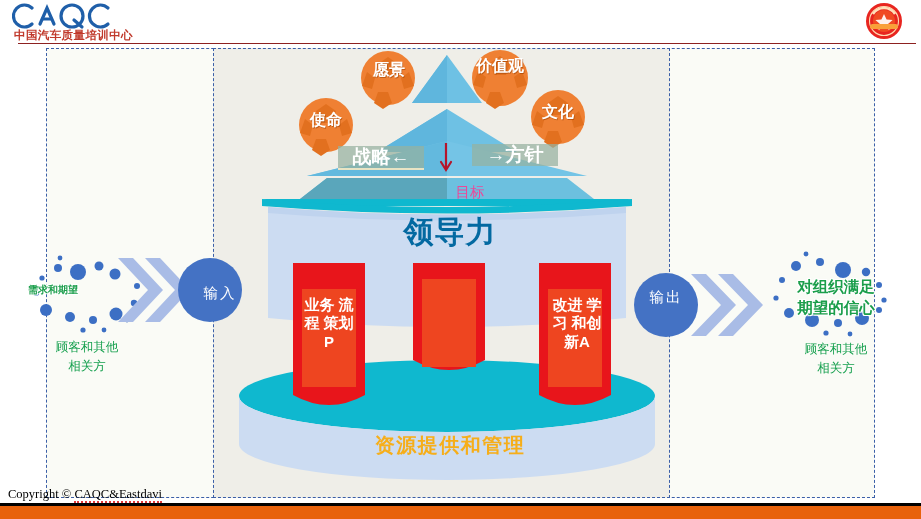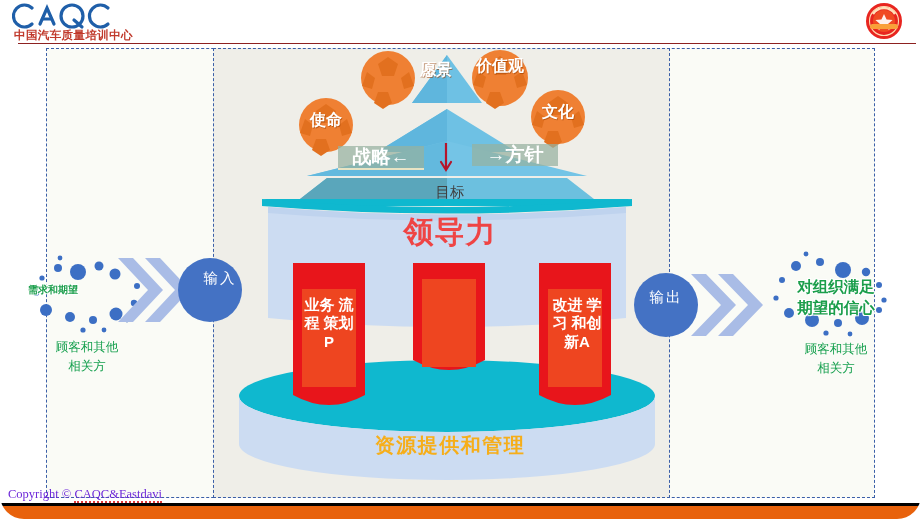--- a/index.html
+++ b/index.html
@@ -3,21 +3,21 @@
 <meta charset="utf-8">
 <style>
   html,body{margin:0;padding:0;}
   body{
     width:921px;height:519px;
     background:#ffffff;
     font-family:"Liberation Sans","DejaVu Sans",sans-serif;
     overflow:hidden;
     position:relative;
   }
-  #stage{position:absolute;inset:0;width:921px;height:519px;overflow:hidden;border-radius:24px;}
+  #stage{position:absolute;inset:0;width:921px;height:519px;overflow:hidden;}
 
   
   .header{position:absolute;left:0;top:0;width:921px;height:44px;background:#ffffff;z-index:40;}
   .logo-wrap{position:absolute;left:12px;top:2px;}
   .logo-mark{display:block;}
   .logo-sub{
     font-family:"DejaVu Sans","Liberation Sans",sans-serif;
     font-size:11.5px;color:#c0392b;letter-spacing:0.4px;
     margin-top:-2px;padding-left:2px;font-weight:bold;
   }
@@ -66,71 +66,71 @@
     text-shadow:1px 1px 0 #ffffff, -1px 1px 0 #ffffff, 1px -1px 0 #ffffff, -1px -1px 0 #ffffff;
   }
   .conf-sub{
     left:768px;top:340px;width:136px;text-align:center;
     color:#17a04f;font-size:12.5px;line-height:1.5;
   }
   .io-label{
     color:#ffffff;font-size:14.5px;letter-spacing:2px;font-weight:normal;
     position:absolute;z-index:23;text-align:center;
   }
-  .in-label{left:178px;top:269px;width:84px;}
+  .in-label{left:178px;top:284px;width:84px;}
   .out-label{left:634px;top:288px;width:64px;}
 
   .ball-txt{
     position:absolute;z-index:25;color:#ffffff;font-weight:bold;
     text-align:center;line-height:1.05;
     text-shadow:0.8px 0.8px 0 rgba(150,60,0,.55);
   }
-  .b-vision{left:363px;top:62px;width:52px;font-size:16px;padding-left:47px;}
+  .b-vision{left:363px;top:62px;width:52px;font-size:16px;}
   .b-values{left:474px;top:58px;width:52px;font-size:16px;}
   .b-mission{left:300px;top:112px;width:52px;font-size:16px;}
   .b-culture{left:532px;top:104px;width:52px;font-size:16px;}
 
   .strategy-box{
     position:absolute;left:338px;top:146px;width:86px;height:22px;
     background:rgba(150,178,160,.72);
     border-bottom:2px solid #e8e4c4;
     z-index:21;
   }
   .policy-box{
     position:absolute;left:472px;top:144px;width:86px;height:22px;
     background:rgba(150,178,160,.72);
     z-index:21;
   }
   .band-txt{color:#ffffff;font-size:19px;font-weight:bold;text-align:center;line-height:22px;}
 
   .goal-txt{
-    left:400px;top:184px;width:100px;text-align:center;
-    color:#404040;font-size:14.5px;
+    left:420px;top:184px;width:100px;text-align:center;
+    color:#ec4899;font-size:14.5px;
   }
   .leader-txt{
     left:350px;top:214px;width:200px;text-align:center;
-    color:#ef4444;font-size:30px;font-weight:bold;letter-spacing:1px;
+    color:#0369a1;font-size:30px;font-weight:bold;letter-spacing:1px;
   }
   .base-txt{
     left:310px;top:434px;width:280px;text-align:center;
     color:#f6ae19;font-size:20px;font-weight:bold;letter-spacing:1.5px;
   }
 
   .pillar-txt{
     position:absolute;z-index:26;color:#ffffff;font-weight:bold;
     text-align:center;font-size:15px;line-height:1.22;
   }
   .p1{left:300px;top:296px;width:58px;}
   .p2{left:420px;top:286px;width:72px;}
   .p3{left:548px;top:296px;width:58px;}
 
   
   .copyright{
     position:absolute;left:8px;top:487px;z-index:50;
-    color:#6d28d9;font-size:12.5px;
+    color:#000000;font-size:12.5px;
     font-family:"Liberation Serif","DejaVu Serif",serif;
   }
   .copyright .sp{
     border-bottom:2px dotted #e03b3b;
     padding-bottom:0px;
   }
 
   
   .foot-black{position:absolute;left:0;top:503px;width:921px;height:3px;background:#000000;z-index:60;}
   .foot-orange{position:absolute;left:0;top:506px;width:921px;height:13px;background:#e8620c;z-index:60;}

